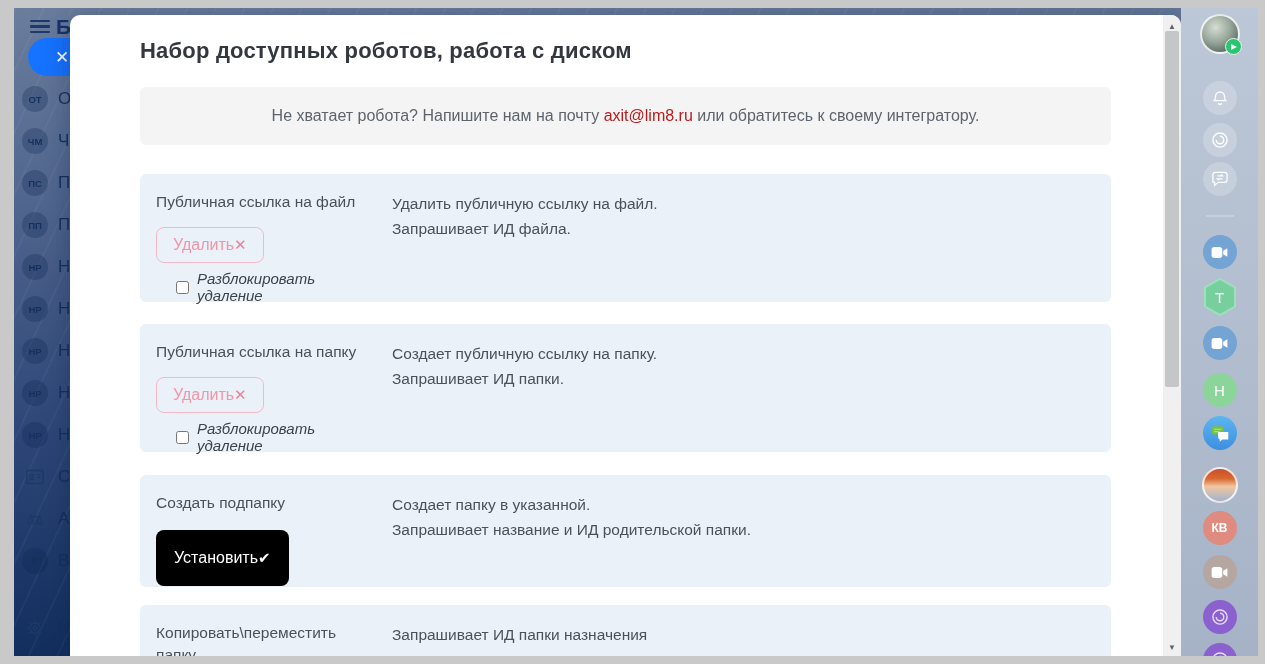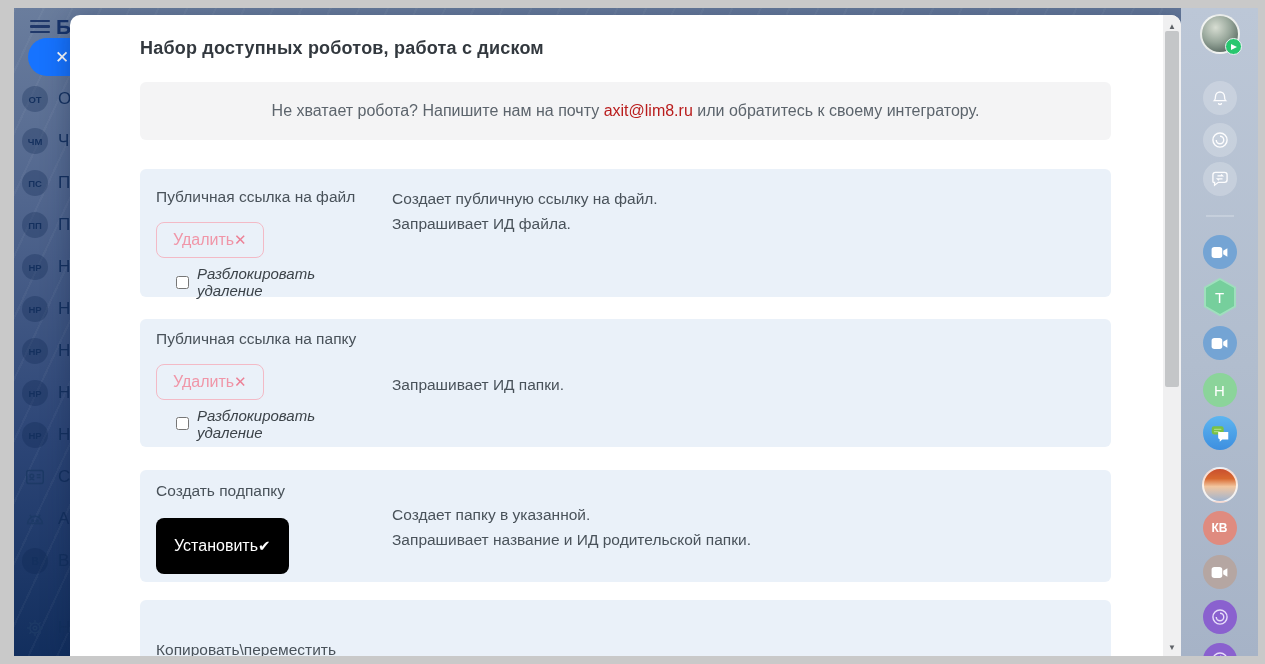--- a/index.html
+++ b/index.html
@@ -34,28 +34,28 @@
   .menu-label { margin-left:10px; color:#14305e; font-size:17px; }
   .menu-gap { height:25px; }
 
   
   .modal { position:absolute; left:56px; top:7px; width:1111px; height:641px;
     background:#ffffff; border-radius:10px 10px 0 0; z-index:2;
     box-shadow:0 4px 28px rgba(10,25,60,0.35); overflow:hidden; }
   .modal-content { position:absolute; left:0; top:0; right:18px; bottom:0;
     padding:23px 52px 0 70px; overflow:hidden; }
 
-  .modal-title { font-size:18px; font-weight:600; color:#32383e; letter-spacing:0.2px; margin-bottom:23px; }
+  .modal-title { font-size:22px; font-weight:600; color:#32383e; letter-spacing:0.2px; margin-bottom:23px; }
 
   .banner { height:58px; background:#f4f4f5; border-radius:6px; margin-bottom:29px;
     display:flex; align-items:center; justify-content:center; font-size:16px; color:#5c646c; }
   .banner a { color:#b91c1c; text-decoration:none; cursor:pointer; }
 
   .card { background:#eaf1f9; border-radius:6px; padding:15px 16px; display:flex; align-items:flex-start; }
-  .card + .card { margin-top:22px;align-items:center; }
+  .card + .card { margin-top:22px; }
   .card.c1,.card.c2 { height:128px; }
   .card.c3 { height:112px; margin-top:23px; }
   .card.c4 { height:120px; margin-top:18px; }
   .card-left { flex:0 0 224px; }
   .card-right { flex:1 1 auto; padding-left:12px; padding-top:2px; }
   .card-name { font-size:15.5px; color:#49525a; line-height:22px; padding-top:2px; }
   .card-desc { font-size:15.5px; color:#49525a; line-height:25px; }
 
   .btn { display:inline-flex; align-items:center; gap:0; border-radius:8px;
     font-size:16px; cursor:pointer; font-family:inherit; }
@@ -213,38 +213,39 @@
             <button class="btn btn-remove">
               <span>Удалить</span>
                 <span class="x">✕</span>
             </button>
             <div class="chk-row">
               <input type="checkbox" id="chk1" style="">
               <label for="chk1">Разблокировать удаление</label>
             </div>
           </div>
           <div class="card-right">
-            <div class="card-desc">Создает публичную ссылку на файл.</div>
+            <div class="card-desc">Удалить публичную ссылку на файл.</div>
             <div class="card-desc">Запрашивает ИД файла.</div>
           </div>
         </div>
 
         <div class="card c2">
           <div class="card-left">
             <div class="card-name">Публичная ссылка на папку</div>
             <button class="btn btn-remove">
               <span>Удалить</span>
                 <span class="x">✕</span>
             </button>
             <div class="chk-row">
               <input type="checkbox" id="chk2" style="">
               <label for="chk2">Разблокировать удаление</label>
             </div>
           </div>
           <div class="card-right">
+            <div class="card-desc">Создает публичную ссылку на папку.</div>
             <div class="card-desc">Запрашивает ИД папки.</div>
           </div>
         </div>
 
         <div class="card c3">
           <div class="card-left">
             <div class="card-name">Создать подпапку</div>
             <button class="btn btn-install">
               <span>Установить</span>
                 <span class="chk">✔</span>

